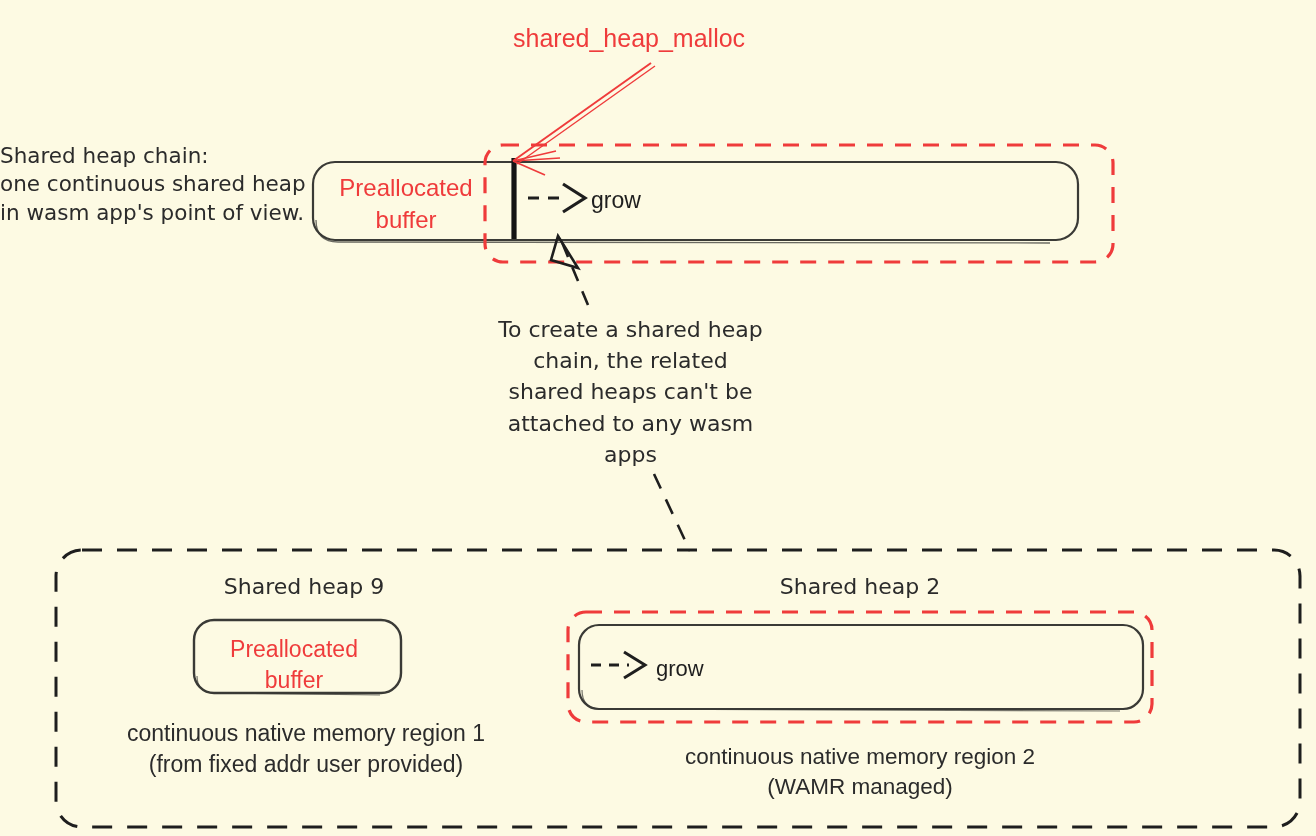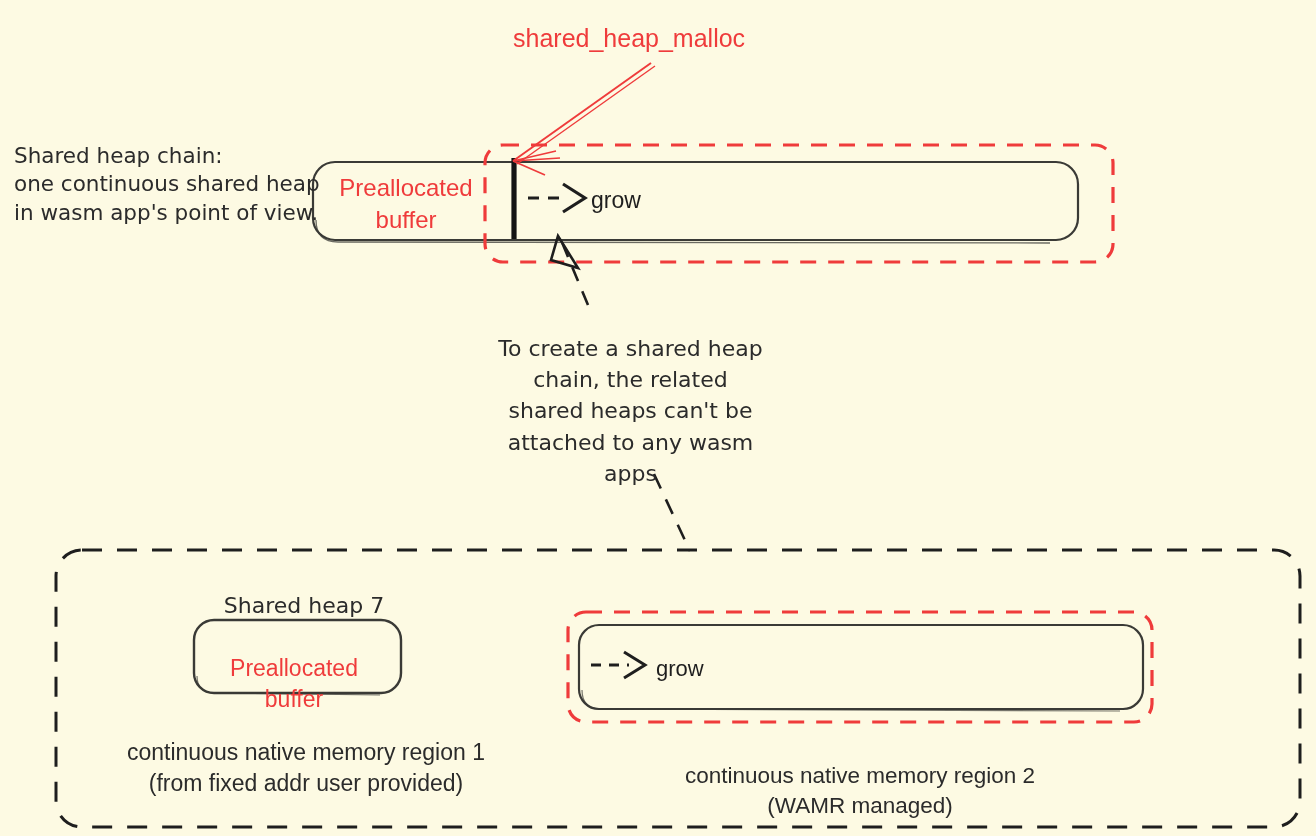--- a/index.html
+++ b/index.html
@@ -23,32 +23,32 @@
     height: 836px;
     pointer-events: none;
   }
   .txt {
     position: absolute;
     white-space: pre;
     color: #2b2b2b;
     line-height: 1.32;
   }
   .red { color: #ef3b3b; }
-  .c { text-align: center; margin-top: 19px; }
+  .c { text-align: center; }
   .l { text-align: left; }
 
   
   #label-shared-heap-malloc {
     left: 513px; top: 22px;
     font-size: 25px;
     font-family: "Liberation Sans", sans-serif;
     color: #ef3b3b;
   }
   #label-chain-desc {
-    left: 14px; top: 142px;
+    left: 0; top: 142px;
     font-size: 21.5px;
     font-family: "DejaVu Sans", sans-serif;
     color: #2b2b2b;
   }
   #label-prealloc-top {
     left: 330px; top: 172px;
     width: 152px;
     text-align: center;
     font-size: 24px;
     font-family: "Liberation Sans", sans-serif;
@@ -194,27 +194,28 @@
 buffer</div>
 
   <div class="txt" id="label-grow-top">grow</div>
 
   <div class="txt c" id="label-note-chain">To create a shared heap
 chain, the related
 shared heaps can't be
 attached to any wasm
 apps</div>
 
-  <div class="txt c" id="label-shared-heap-1">Shared heap 7</div>
+  <div class="txt c" id="label-shared-heap-1">Shared heap 9</div>
 
   <div class="txt c red" id="label-prealloc-bottom">Preallocated
 buffer</div>
 
   <div class="txt c" id="label-region-1">continuous native memory region 1
 (from fixed addr user provided)</div>
 
+  <div class="txt c" id="label-shared-heap-2">Shared heap 2</div>
 
   <div class="txt" id="label-grow-bottom">grow</div>
 
   <div class="txt c" id="label-region-2">continuous native memory region 2
 (WAMR managed)</div>
 
 </div>
 
 </body></html>

